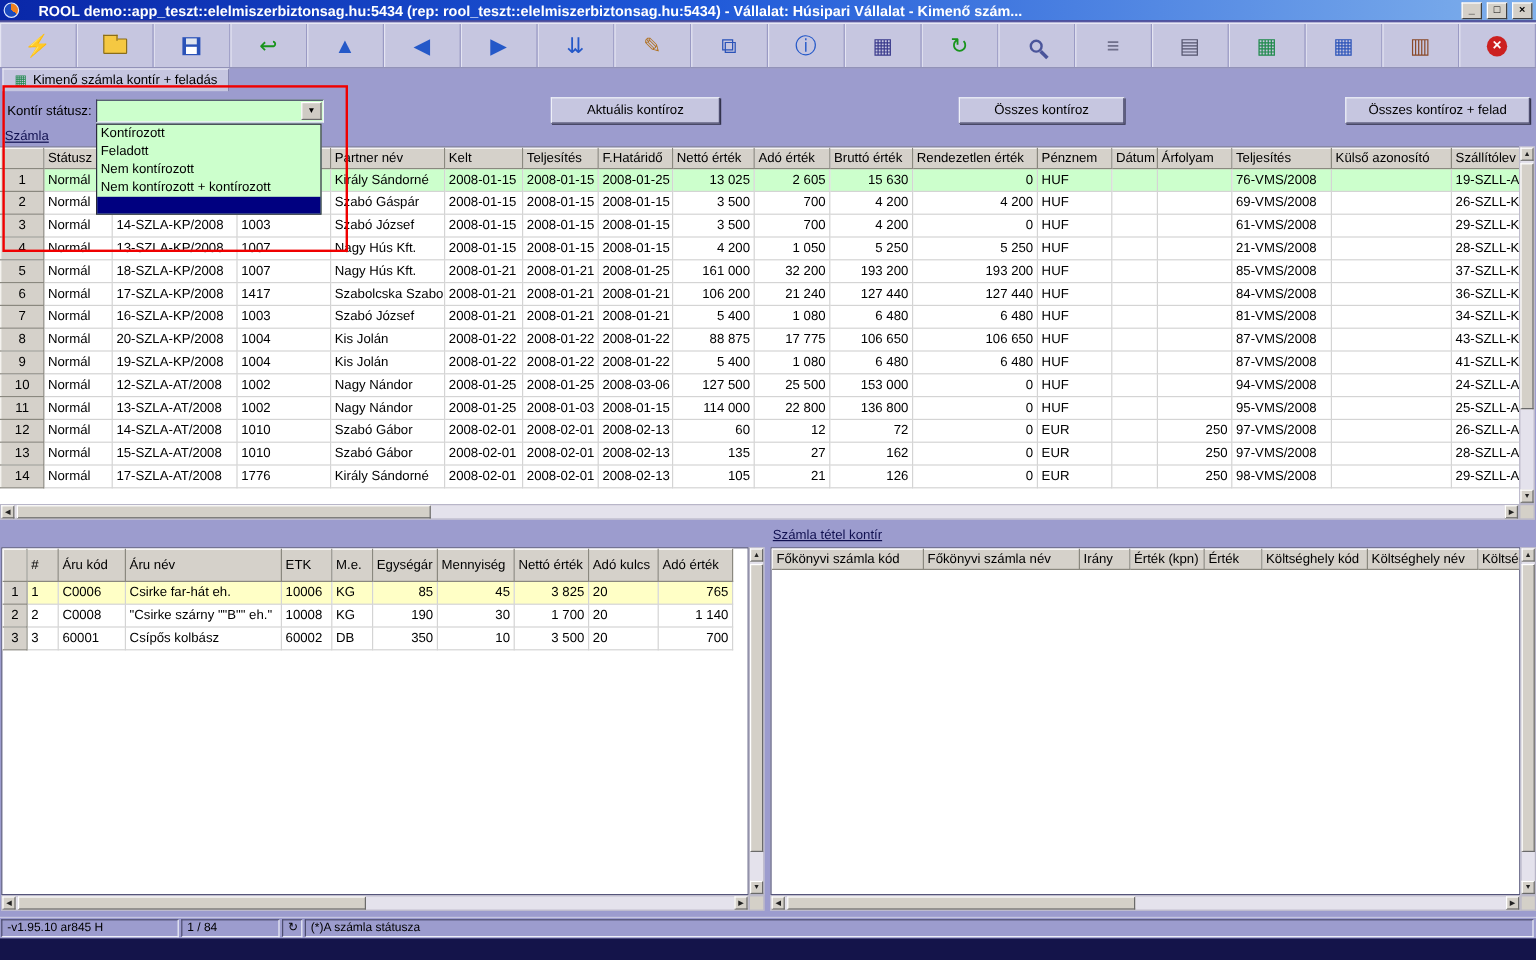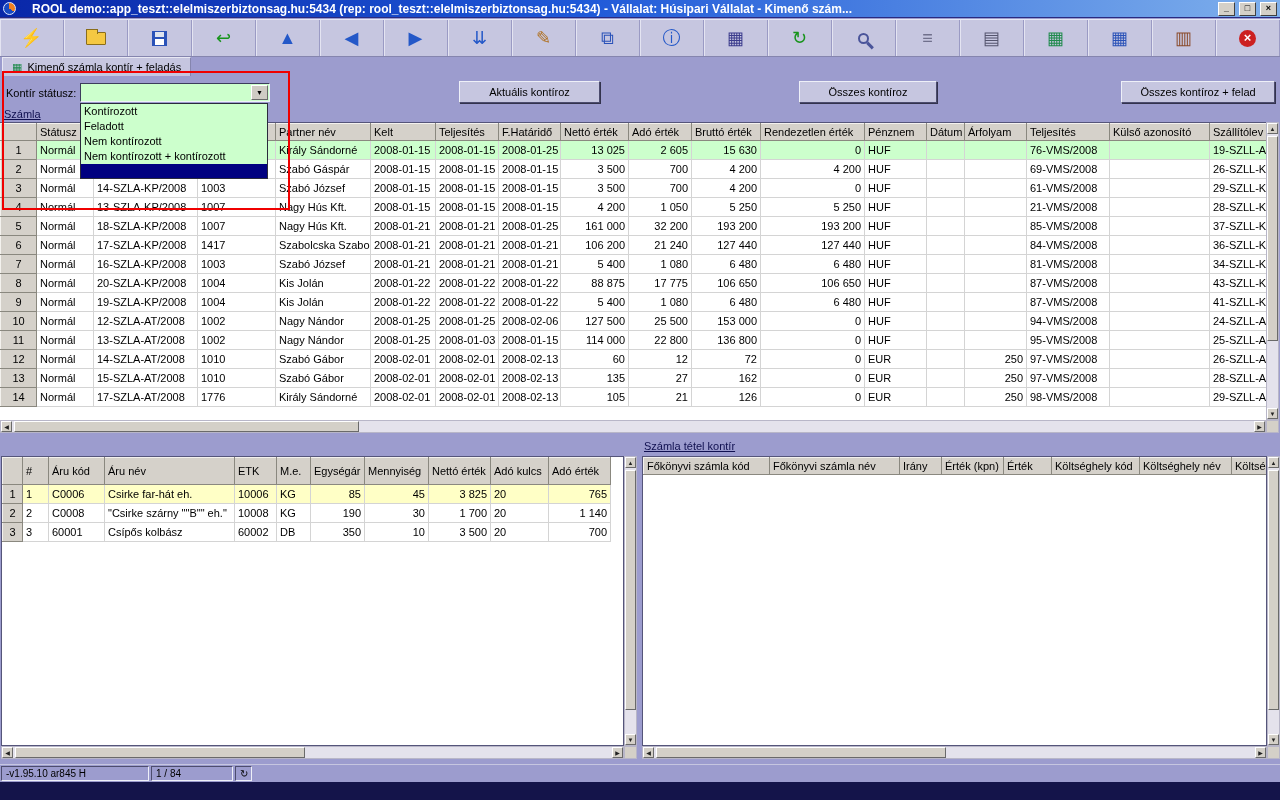--- a/index.html
+++ b/index.html
@@ -425,21 +425,21 @@
             <td>41-SZLL-K</td>
           </tr>
           <tr>
             <td class="rowhdr">10</td>
             <td>Normál</td>
             <td>12-SZLA-AT/2008</td>
             <td>1002</td>
             <td>Nagy Nándor</td>
             <td>2008-01-25</td>
             <td>2008-01-25</td>
-            <td>2008-02-06</td>
+            <td>2008-03-06</td>
             <td class="r">127 500</td>
             <td class="r">25 500</td>
             <td class="r">153 000</td>
             <td class="r">0</td>
             <td>HUF</td>
             <td></td>
             <td class="r"></td>
             <td>94-VMS/2008</td>
             <td></td>
             <td>24-SZLL-A</td>
@@ -665,17 +665,18 @@
     <span class="arr" style="left:0;">◀</span>
     <span class="thumb" style="left:13px; width:290px;"></span>
     <span class="arr" style="right:0;">▶</span>
   </div>
   <div class="sb-corner" style="left:1267px; top:746px;"></div>
 
   <div class="statusbar">
     <span class="sbox" style="left:1px; width:148px;">-v1.95.10 ar845 H</span>
     <span class="sbox" style="left:151px; width:82px;">1 / 84</span>
     <span class="sbox" style="left:235px; width:17px; text-align:center;">↻</span>
+    <span class="sbox" style="left:254px; right:2px;">(*)A számla státusza</span>
   </div>
 
   <div class="bottomstrip"></div>
 
 </div>
 
 </body></html>

